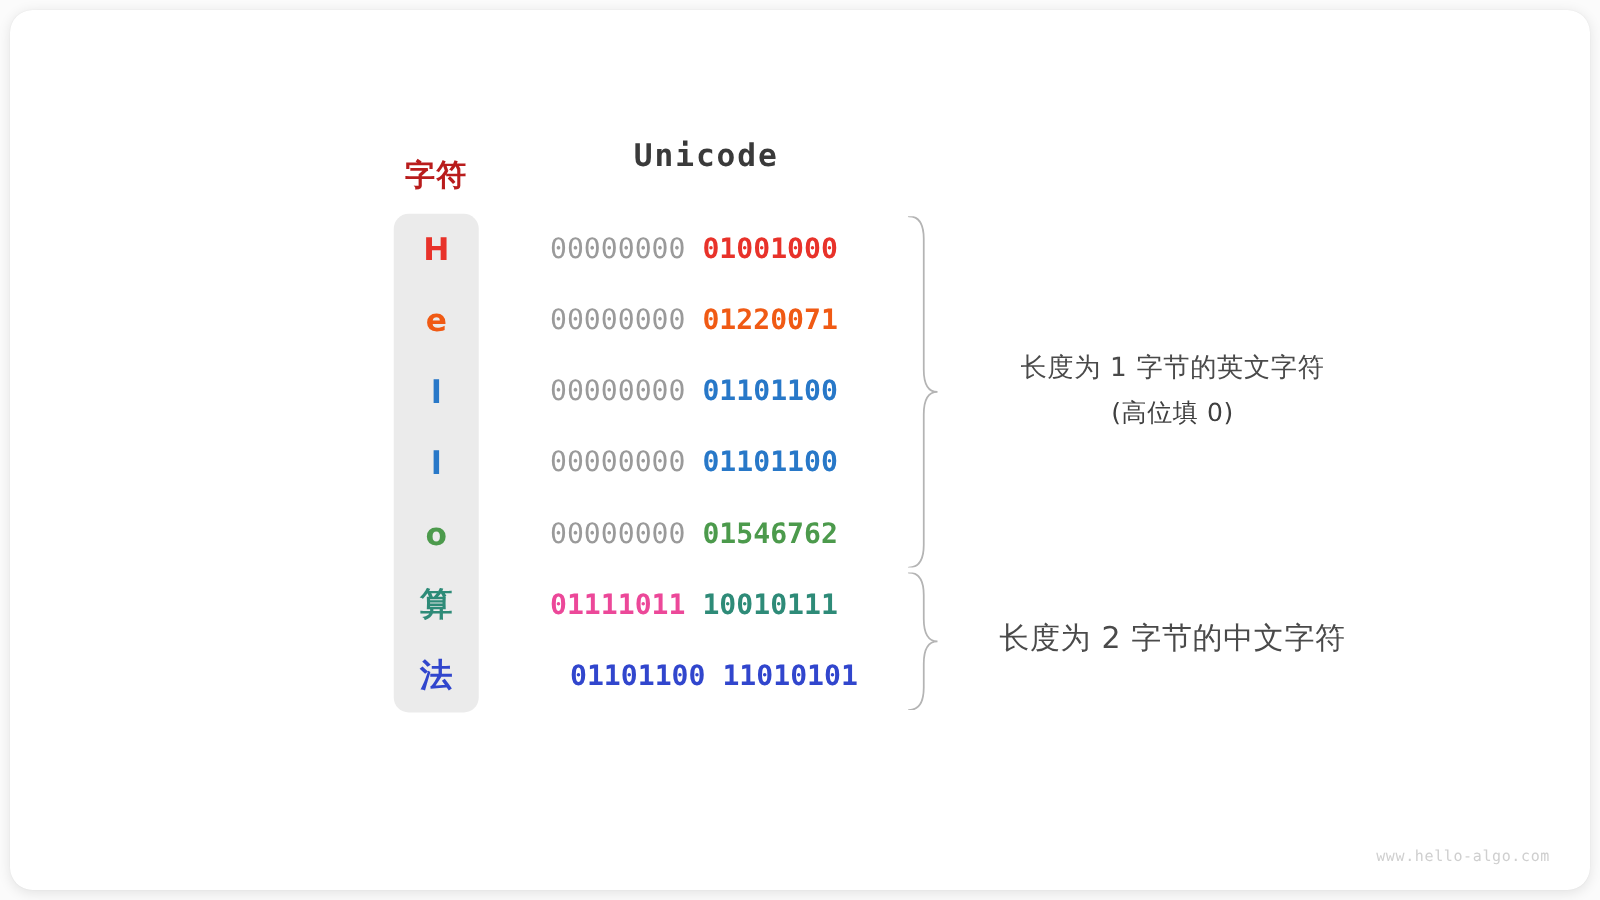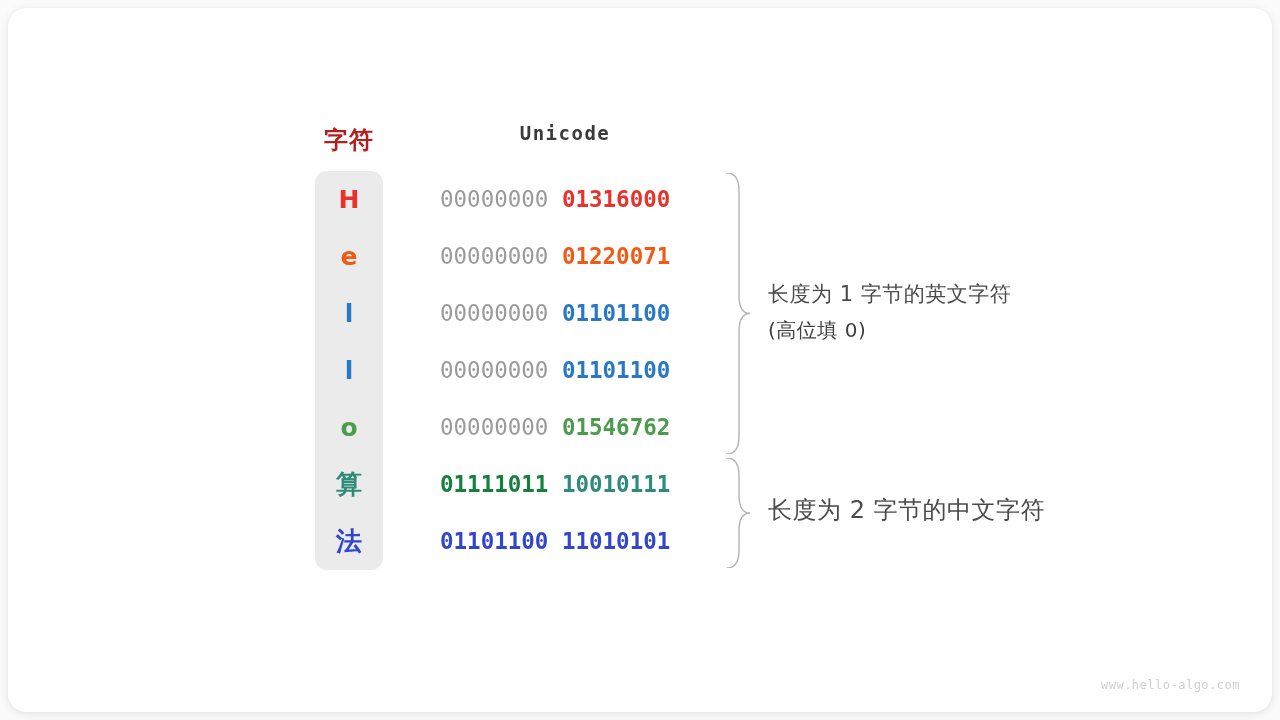--- a/index.html
+++ b/index.html
@@ -32,25 +32,25 @@
     top: 116px;
     width: 68px;
     text-align: center;
     font-size: 24px;
     font-weight: bold;
     color: #b91c1c;
     letter-spacing: 1px;
   }
   #hdr-unicode {
     left: 432px;
-    top: 114px;
+    top: 102px;
     width: 250px;
     text-align: center;
     font-family: "DejaVu Sans Mono", "Liberation Mono", monospace;
-    font-size: 19px;
+    font-size: 25px;
     font-weight: bold;
     color: #3a3a3a;
     letter-spacing: 1.5px;
   }
 
   
   #char-col {
     left: 307px;
     top: 163px;
     width: 68px;
@@ -91,20 +91,21 @@
   .bin-hi.pad { color: #9a9a9a; }
   .bin-lo { font-weight: bold; }
   .bin-hi.full { font-weight: bold; }
 
   
   .brace-svg { position: absolute; }
 
   
   .anno {
     position: absolute;
+    text-align: center;
     font-family: "DejaVu Sans", "Liberation Sans", sans-serif;
   }
   #anno1 {
     left: 760px;
     top: 268px;
     width: 340px;
     font-size: 21px;
     color: #4a4a4a;
     line-height: 36px;
     letter-spacing: 0.5px;
@@ -140,33 +141,33 @@
 <div id="card">
 
   <div class="abs" id="hdr-char">字符</div>
 
   <div class="abs" id="hdr-unicode">Unicode</div>
 
   <div class="abs" id="char-col"></div>
 
   <div id="rows-host">
       <div class="char-cell" style="top: 163px; color: rgb(232, 50, 42);">H</div>
-      <div class="bin-row" style="top: 163px;"><span class="bin-hi pad" style="color: rgb(154, 154, 154);">00000000</span><span> </span><span class="bin-lo" style="color: rgb(232, 50, 42);">01316000</span></div>
+      <div class="bin-row" style="top: 163px;"><span class="bin-hi pad" style="color: rgb(154, 154, 154);">00000000</span><span> </span><span class="bin-lo" style="color: rgb(232, 50, 42);">01001000</span></div>
       <div class="char-cell" style="top: 220px; color: rgb(240, 90, 20);">e</div>
       <div class="bin-row" style="top: 220px;"><span class="bin-hi pad" style="color: rgb(154, 154, 154);">00000000</span><span> </span><span class="bin-lo" style="color: rgb(240, 90, 20);">01220071</span></div>
       <div class="char-cell" style="top: 277px; color: rgb(40, 120, 200);">l</div>
       <div class="bin-row" style="top: 277px;"><span class="bin-hi pad" style="color: rgb(154, 154, 154);">00000000</span><span> </span><span class="bin-lo" style="color: rgb(40, 120, 200);">01101100</span></div>
       <div class="char-cell" style="top: 334px; color: rgb(40, 120, 200);">l</div>
       <div class="bin-row" style="top: 334px;"><span class="bin-hi pad" style="color: rgb(154, 154, 154);">00000000</span><span> </span><span class="bin-lo" style="color: rgb(40, 120, 200);">01101100</span></div>
       <div class="char-cell" style="top: 391px; color: rgb(76, 154, 76);">o</div>
       <div class="bin-row" style="top: 391px;"><span class="bin-hi pad" style="color: rgb(154, 154, 154);">00000000</span><span> </span><span class="bin-lo" style="color: rgb(76, 154, 76);">01546762</span></div>
       <div class="char-cell cjk" style="top: 448px; color: rgb(46, 139, 120);">算</div>
-      <div class="bin-row" style="top: 448px;"><span class="bin-hi full" style="color: #15803d;">01111011</span><span> </span><span class="bin-lo" style="color: rgb(46, 139, 120);">10010111</span></div>
+      <div class="bin-row" style="top: 448px;"><span class="bin-hi full" style="color: #ec4899;">01111011</span><span> </span><span class="bin-lo" style="color: rgb(46, 139, 120);">10010111</span></div>
       <div class="char-cell cjk" style="top: 505px; color: rgb(49, 70, 205);">法</div>
-      <div class="bin-row" style="top: 505px;"><span class="bin-hi full" style="color: rgb(49, 70, 205);">01101100</span><span> </span><span class="bin-lo" style="color: rgb(49, 70, 205);">11010101</span></div>
+      <div class="bin-row" style="top: 505px; margin-left: 16px;"><span class="bin-hi full" style="color: rgb(49, 70, 205);">01101100</span><span> </span><span class="bin-lo" style="color: rgb(49, 70, 205);">11010101</span></div>
     </div>
 
   <div id="braces-host">
       <svg class="brace-svg" width="26" height="281" style="left: 718px; top: 165px;">
         <path d="M 1 0 q 12 0 12 18 L 13 122.5 q 0 18 11 18 q -11 0 -11 18 L 13 263 q 0 18 -12 18" fill="none" stroke="#b4b4b4" stroke-width="1.4" stroke-linecap="round"></path>
       </svg>
       <svg class="brace-svg" width="26" height="110" style="left: 718px; top: 450px;">
         <path d="M 1 0 q 12 0 12 18 L 13 37 q 0 18 11 18 q -11 0 -11 18 L 13 92 q 0 18 -12 18" fill="none" stroke="#b4b4b4" stroke-width="1.4" stroke-linecap="round"></path>
       </svg>
     </div>

